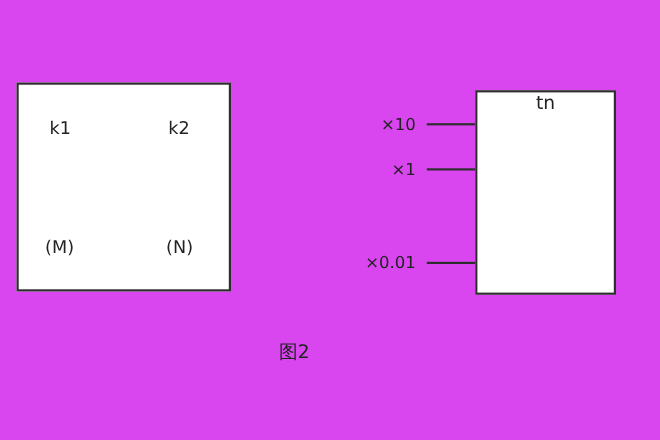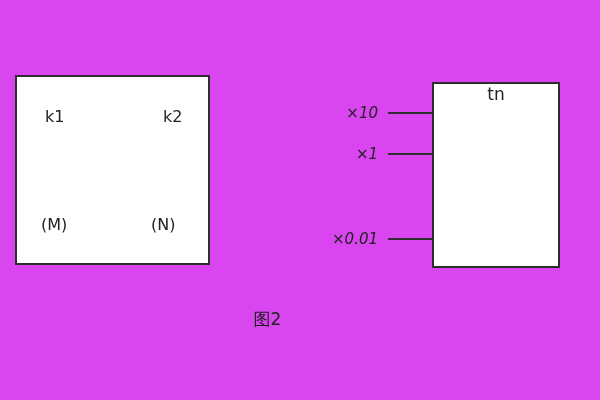--- a/index.html
+++ b/index.html
@@ -37,36 +37,35 @@
     align-items: flex-start;
     justify-content: center;
   }
   .lbl {
     position: absolute;
     font-size: 16px;
     color: #222222;
     white-space: nowrap;
   }
   .lbl-k1 { left: 28px; top: 30px; }
-  .lbl-k2 { left: 146px; top: 30px; }
+  .lbl-k2 { left: 136px; top: 30px; }
   .lbl-m  { left: 24px; top: 138px; }
   .lbl-n  { left: 134px; top: 138px; }
   .tn-label {
     font-size: 17px;
     color: #222222;
   }
   .mult-row {
     position: absolute;
     left: 300px;
     width: 132px;
     height: 22px;
     display: flex;
     align-items: center;
     justify-content: flex-end;
-    font-style: italic;
   }
   .mult-row .mult-label {
     font-size: 15px;
     color: #222222;
     margin-right: 10px;
     white-space: nowrap;
   }
   .mult-row .lead-line {
     width: 44px;
     height: 2px;

